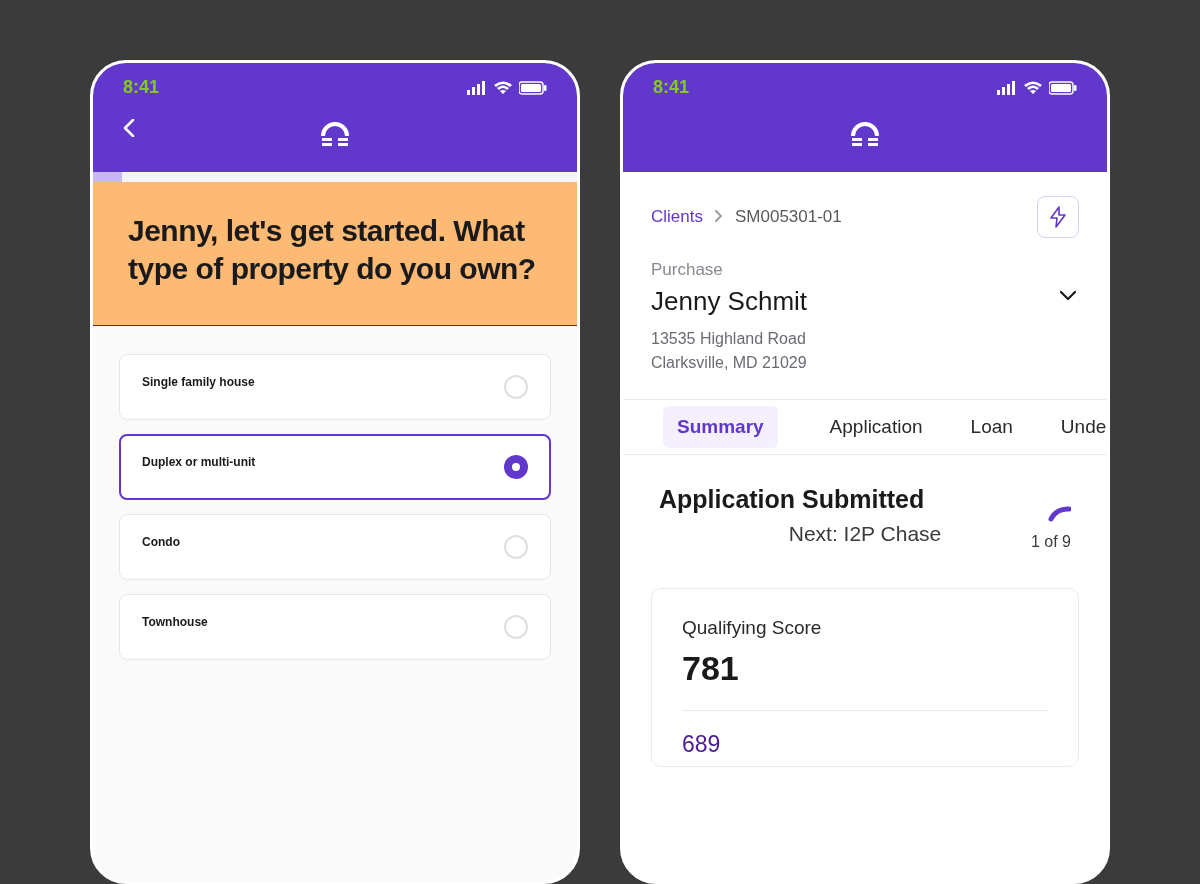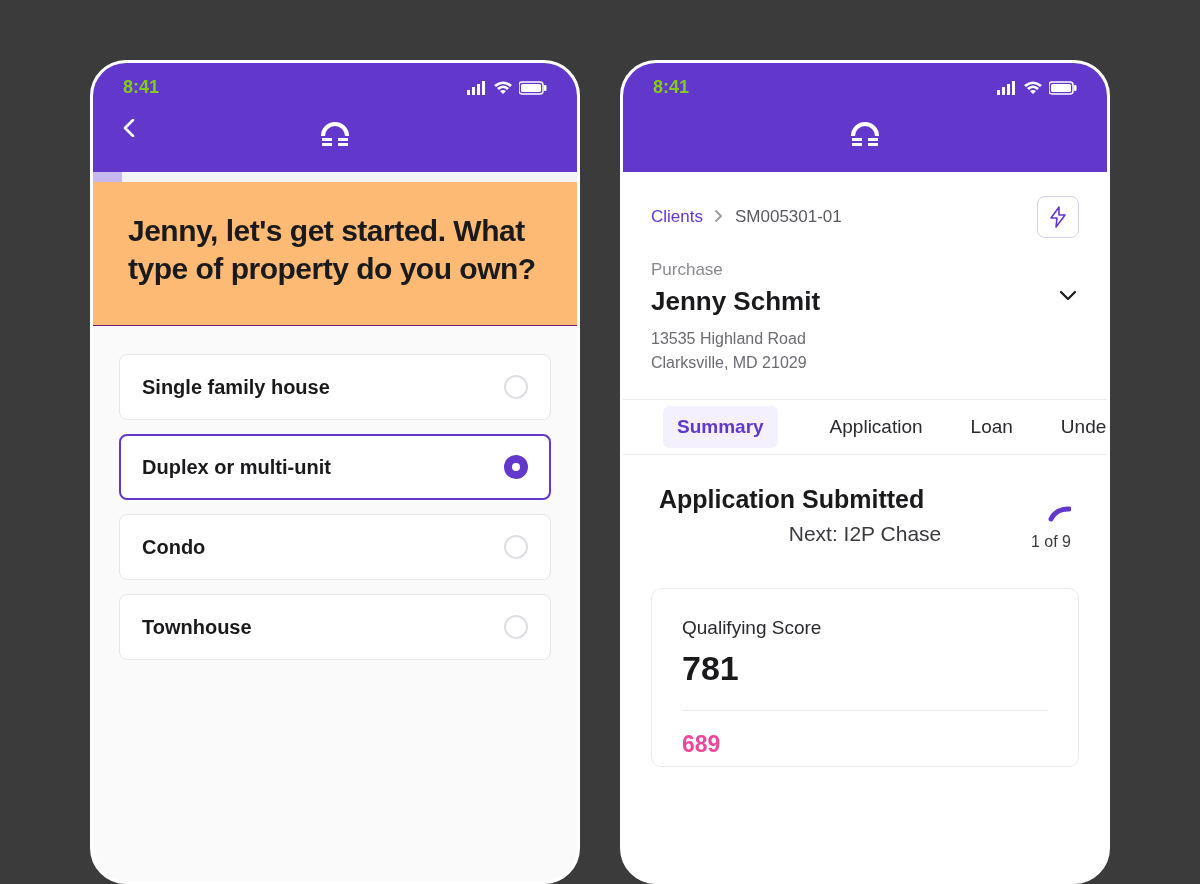--- a/index.html
+++ b/index.html
@@ -85,23 +85,23 @@
     flex-direction: column;
     gap: 14px;
   }
   .option {
     background: #fff;
     border: 1.5px solid #e7e5ea;
     border-radius: 8px;
     padding: 20px 22px;
     display: flex;
     justify-content: space-between;
-    align-items: flex-end;
-    cursor: pointer;
-    font-size: 20px;
+    align-items: flex-start;
+    cursor: pointer;
+    font-size: 12px;
     font-weight: 600;
     color: #1a1a1c;
   }
   .option.selected {
     border: 2px solid #6238cc;
     padding: 19px 21px;
   }
   .radio-circle {
     width: 24px;
     height: 24px;
@@ -146,21 +146,21 @@
     height: 42px;
     border: 1.5px solid #d7d0f0;
     border-radius: 8px;
     display: flex;
     align-items: center;
     justify-content: center;
     cursor: pointer;
   }
   .client-block { padding: 22px 28px 24px 28px; position: relative; }
   .purchase-label { color: #8a8890; font-size: 17px; margin-bottom: 6px; }
-  .client-name { font-size: 26px; font-weight: 700; color: #1a1a1c; margin-bottom: 10px; }
+  .client-name { font-size: 26px; font-weight: 400; color: #1a1a1c; margin-bottom: 10px; }
   .address-line { color: #6c6a72; font-size: 16px; line-height: 1.5; }
   .expand-chevron {
     position: absolute;
     right: 30px;
     top: 50px;
     cursor: pointer;
   }
   .tabs {
     display: flex;
     gap: 24px;
@@ -193,21 +193,21 @@
   }
   .progress-count { font-size: 16px; color: #3a3a3e; margin-top: 6px; }
   .score-card {
     margin: 22px 28px 0 28px;
     border: 1.5px solid #eceaef;
     border-radius: 10px;
     padding: 28px 30px 8px 30px;
   }
   .score-label { font-size: 19px; color: #2a2a2e; margin-bottom: 10px; }
   .score-big { font-size: 34px; font-weight: 700; color: #1a1a1c; padding-bottom: 22px; border-bottom: 1px solid #eceaef; }
-  .score-sub { font-size: 23px; font-weight: 700; color: #ec4899; padding-top: 20px; }
+  .score-sub { font-size: 23px; font-weight: 400; color: #4c1d95; padding-top: 20px; }
 </style>
 </head>
 <body>
 
 <div class="phone">
   <div class="header-purple">
     <div class="status-bar">
       <span>8:41</span>
       <span class="status-icons">
         <svg width="20" height="14" viewBox="0 0 20 14">

